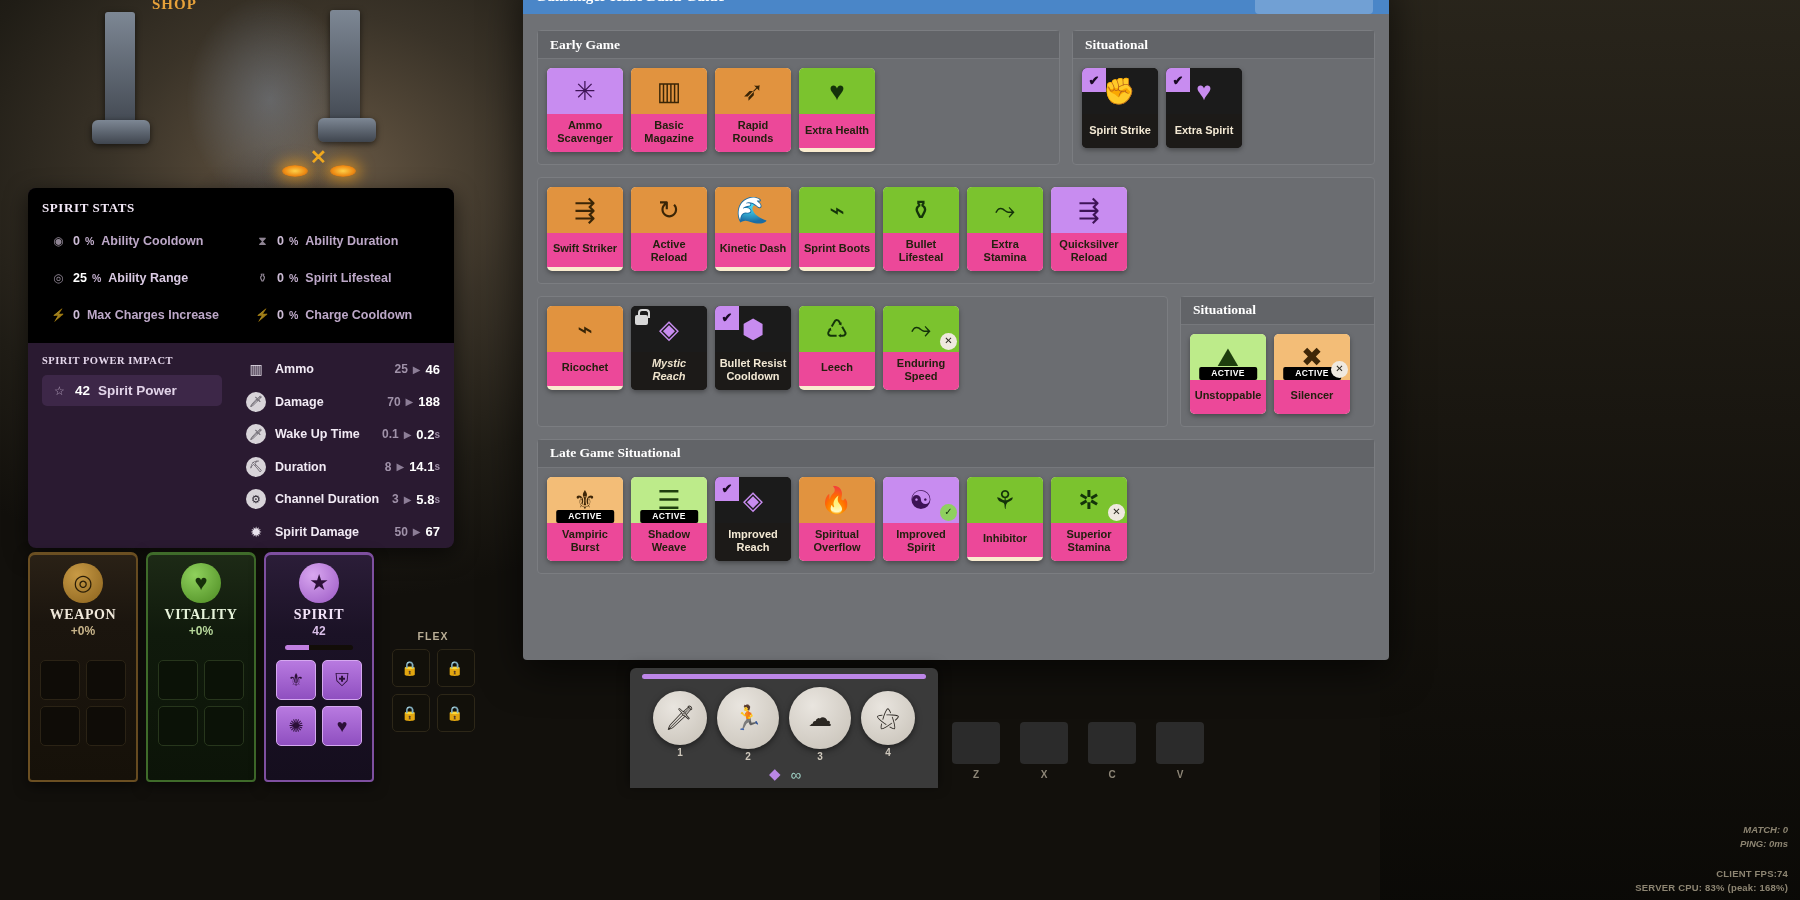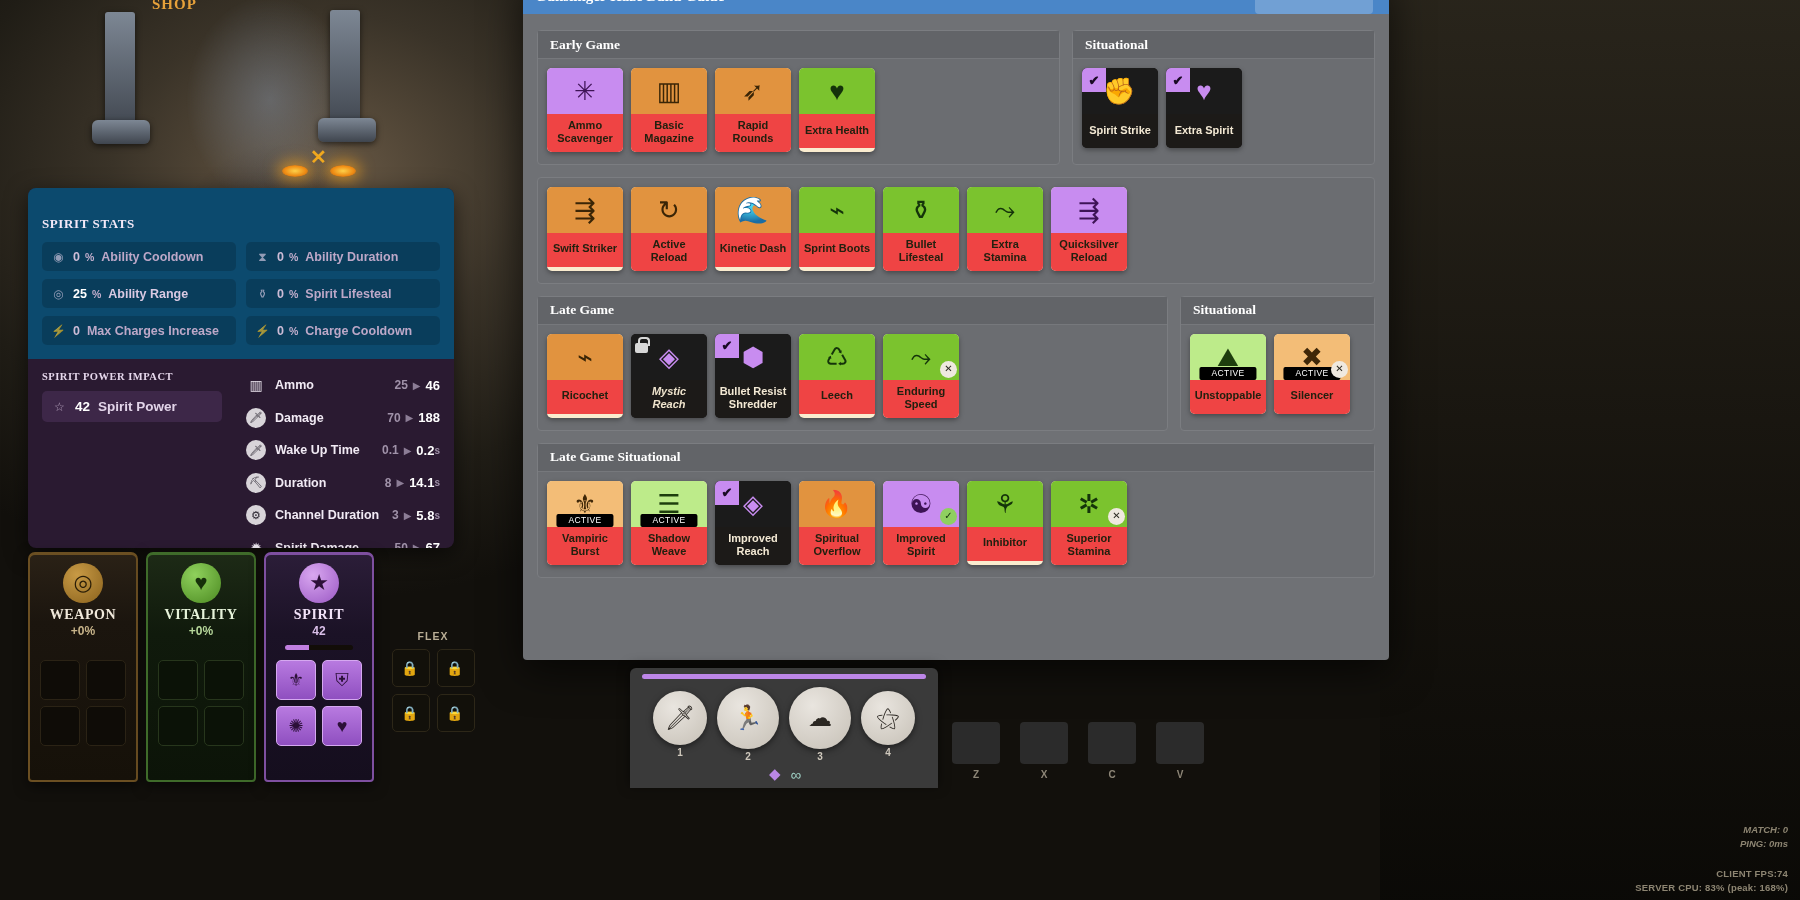--- a/index.html
+++ b/index.html
@@ -38,21 +38,21 @@
 
   
   .spirit-panel {
     position: absolute; left: 28px; top: 188px; width: 426px; height: 360px;
     background: #2a1a31;
     border-radius: 8px;
     box-shadow: 0 6px 22px rgba(0,0,0,.6);
     overflow: hidden;
   }
   .spirit-top {
-    background: #0c4a6e; padding: 28px 14px 14px 14px;
+    background: #000000; padding: 12px 14px 14px 14px;
   }
   .spirit-title {
     font-size: 13px; font-weight: 700; letter-spacing: .6px;
     color: #f3e8f7; font-family: "Liberation Serif", serif;
     margin-bottom: 10px;
   }
   .stat-grid { display: grid; grid-template-columns: 1fr 1fr; gap: 8px 10px; }
   .stat-chip {
     background: rgba(0,0,0,.17); border-radius: 5px;
     padding: 7px 9px; display: flex; align-items: center; gap: 7px;
@@ -173,21 +173,21 @@
     height: 46px; display:flex; align-items:center; justify-content:center;
     position:relative; font-size: 26px; line-height:1;
   }
   .art-orange { background:#e1933f; color:#3a2506; }
   .art-green  { background:#7bc32e; color:#14330a; }
   .art-purple { background:#c88cf0; color:#3d1355; }
   .art-lgreen { background:#bdeb8a; color:#1d3d0d; }
   .art-lorange{ background:#f3bd77; color:#3f2708; }
   .art-dark   { background:#1b1b1b; color:#c88cf0; }
   .item-name {
-    background:#ef4444; color:#23200f; font-size: 11px; font-weight:700;
+    background:#ec4899; color:#23200f; font-size: 11px; font-weight:700;
     text-align:center; padding: 5px 3px 7px; line-height: 1.18; min-height: 34px;
     display:flex; align-items:center; justify-content:center;
   }
   .item.dark { background:#1c1a18; }
   .item.dark .item-name { background:#1c1a18; color:#f3e9d4; }
   .item.locked .item-name { font-style: italic; color:#efe4cd; }
 
   
   .bdg-check {
     position:absolute; left:0; top:0; width: 24px; height: 24px; background:#c88cf0;
@@ -200,21 +200,21 @@
   }
   .bdg-lock i {
     display:block; width:13px; height:10px; background:#d7d7d7; border-radius:2px; position:relative;
   }
   .bdg-lock i:before {
     content:""; position:absolute; left:2.5px; top:-6px; width:8px; height:7px;
     border:2px solid #d7d7d7; border-bottom:none; border-radius:4px 4px 0 0;
   }
   .bdg-active {
     position:absolute; left:50%; transform:translateX(-50%); bottom: 0px;
-    background:#000; color:#fff; font-size:8.5px; font-weight:400; letter-spacing:.4px;
+    background:#000; color:#fff; font-size:8.5px; font-weight:700; letter-spacing:.4px;
     padding: 2px 12px; border-radius: 2px; z-index:3;
   }
   .bdg-corner {
     position:absolute; right:2px; bottom:2px; width:17px; height:17px; border-radius:50%;
     background:#e8e3d8; display:flex; align-items:center; justify-content:center;
     font-size:10px; color:#2c2a22; z-index:3;
   }
   .bdg-corner.ok { background:#8fd060; color:#12300a; }
   .bdg-corner.x  { background:#efe9df; color:#2c2a22; }
 
@@ -494,35 +494,34 @@
               </div>
               <div class="item">
                 <div class="item-art art-purple">⇶</div>
                 <div class="item-name">Quicksilver Reload</div>
               </div>
             </div>
           </div>
         </div>
         <div class="grow">
           <div class="sect main" style="">
-            <div class="sect-head">Late Game</div>
             <div class="sect-items">
               <div class="item">
                 <div class="item-art art-orange">⌁</div>
                 <div class="item-name">Ricochet</div>
               </div>
               <div class="item dark locked">
                 <div class="item-art art-dark">◈<div class="bdg-lock">
                     <i></i>
                   </div></div>
                 <div class="item-name">Mystic Reach</div>
               </div>
               <div class="item dark">
                 <div class="item-art art-dark">⬢<div class="bdg-check">✔</div></div>
-                <div class="item-name">Bullet Resist Shredder</div>
+                <div class="item-name">Bullet Resist Cooldown</div>
               </div>
               <div class="item">
                 <div class="item-art art-green">♺</div>
                 <div class="item-name">Leech</div>
               </div>
               <div class="item">
                 <div class="item-art art-green">⤳<div class="bdg-corner x">✕</div></div>
                 <div class="item-name">Enduring Speed</div>
               </div>
             </div>

